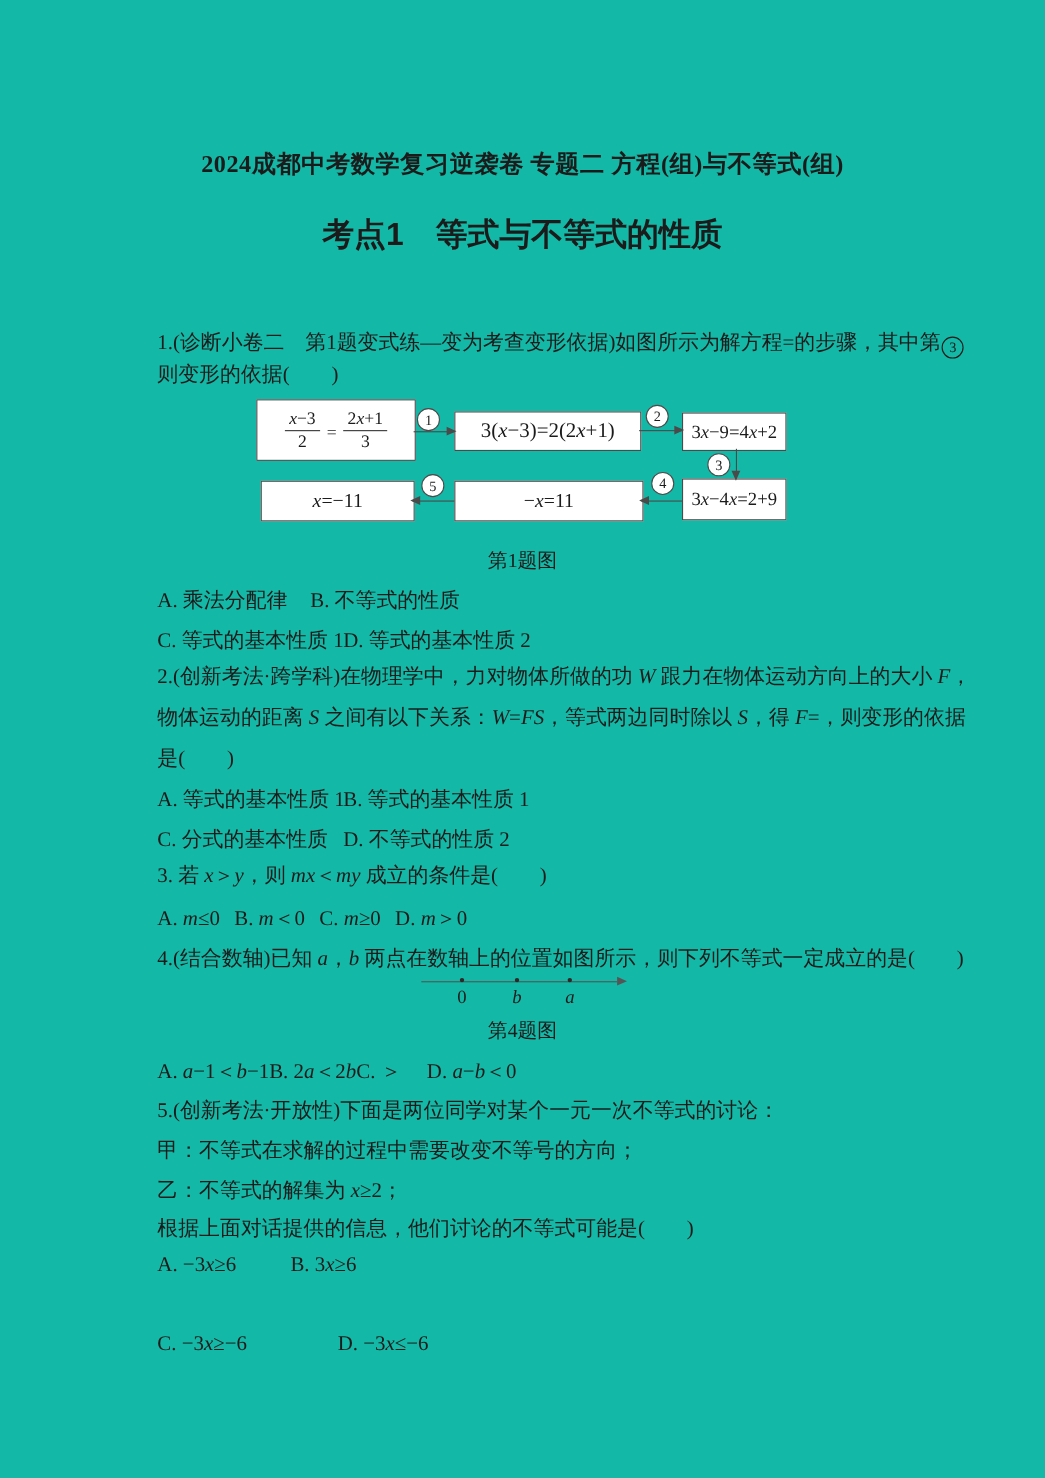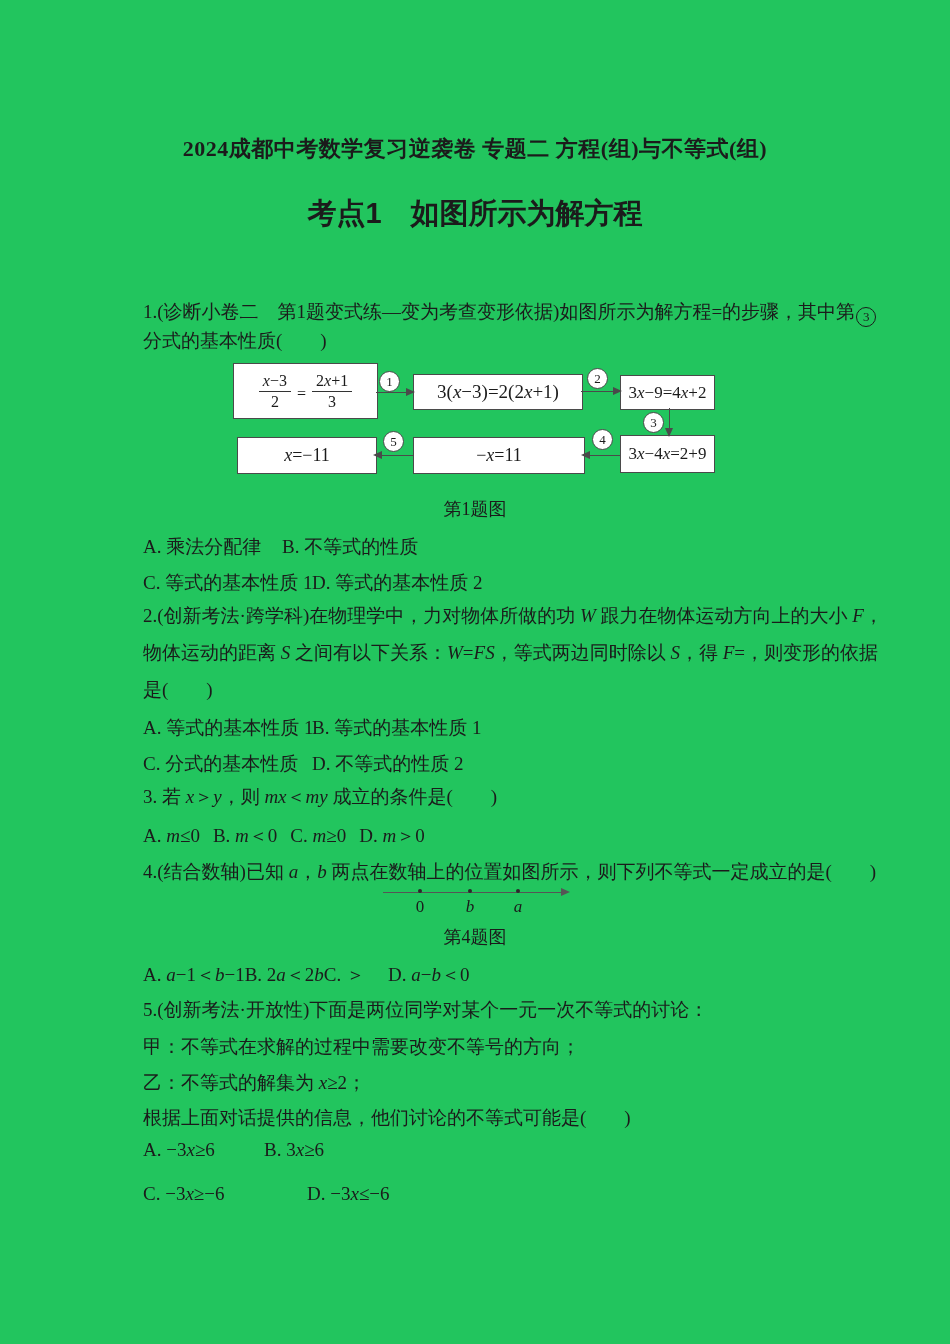--- a/index.html
+++ b/index.html
@@ -1,17 +1,17 @@
 <!DOCTYPE html>
 <html><head>
 <meta charset="utf-8">
 <style>
   html,body{margin:0;padding:0;background:#e8e8e8;}
   .page{
-    position:relative;width:950px;height:1344px;background:#22c55e;
+    position:relative;width:950px;height:1344px;background:#14b8a6;
     font-family:"Liberation Serif","DejaVu Serif",serif;
     color:#1b1b1b;font-size:19px;overflow:hidden;margin:0 auto;
   }
   i{font-style:italic;}
   .center{position:absolute;left:0;width:950px;text-align:center;white-space:nowrap;}
   .title{top:134px;font-size:22px;font-weight:700;letter-spacing:.5px;}
   .heading{top:194px;font-size:29px;font-weight:700;font-family:"Liberation Sans","DejaVu Sans",sans-serif;}
   .subtitle{top:256px;font-size:17px;}
   .cap{font-size:18px;}
   .row{position:absolute;left:143px;line-height:24px;white-space:nowrap;}
@@ -57,24 +57,24 @@
   }
   .dot{position:absolute;width:4px;height:4px;border-radius:50%;background:#2a2a2a;top:9px;}
   .nlab{position:absolute;top:17px;width:18px;text-align:center;font-size:17px;line-height:20px;}
 </style>
 </head>
 <body>
 
 <div class="page">
 
   <div class="center title">2024成都中考数学复习逆袭卷 专题二 方程(组)与不等式(组)</div>
-  <div class="center heading">考点1　如图所示为解方程</div>
+  <div class="center heading">考点1　等式与不等式的性质</div>
 
   <div class="row" style="top:300px"><span>1.(诊断小卷二　第1题变式练—变为考查变形依据)如图所示为解方程=的步骤，其中第</span><span class="icirc">3</span></div>
-  <div class="row" style="top:329px">分式的基本性质(　　)</div>
+  <div class="row" style="top:329px">则变形的依据(　　)</div>
 
   <div class="fbox" style="left:233px;top:363px;width:143px;height:54px">
     <span class="frac">
         <span class="fn"><i>x</i>−3</span>
         <span class="fd">2</span>
       </span>
     <span class="feq">=</span>
     <span class="frac">
         <span class="fn">2<i>x</i>+1</span>
         <span class="fd">3</span>
@@ -145,17 +145,17 @@
     <span>D. <i>a</i>−<i>b</i>＜0</span>
   </div>
 
   <div class="row" style="top:998px">5.(创新考法·开放性)下面是两位同学对某个一元一次不等式的讨论：</div>
   <div class="row" style="top:1035px">甲：不等式在求解的过程中需要改变不等号的方向；</div>
   <div class="row" style="top:1071px">乙：不等式的解集为 <i>x</i>≥2；</div>
   <div class="row" style="top:1106px">根据上面对话提供的信息，他们讨论的不等式可能是(　　)</div>
   <div class="row cols" style="top:1138px">
     <span class="c1" style="width:121px">A. −3<i>x</i>≥6</span><span>B. 3<i>x</i>≥6</span>
   </div>
-  <div class="row cols" style="top:1182px">
+  <div class="row cols" style="top:1210px">
     <span class="c1" style="width:164px">C. −3<i>x</i>≥−6</span><span>D. −3<i>x</i>≤−6</span>
   </div>
 
 </div>
 
 </body></html>

